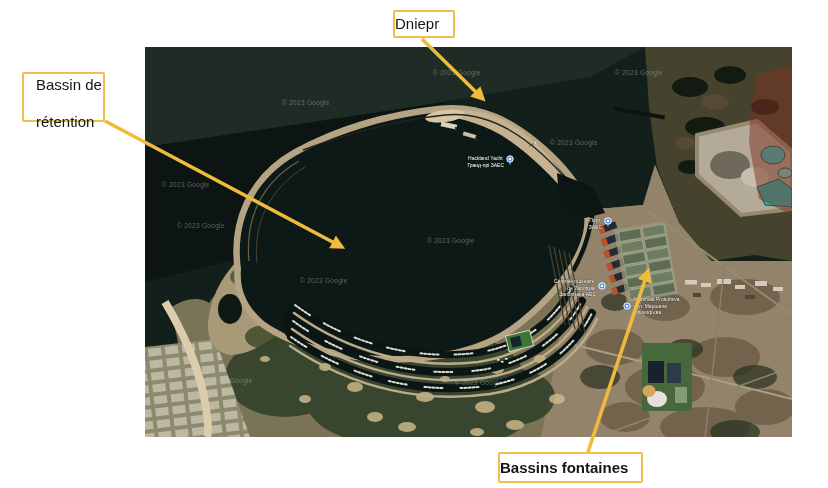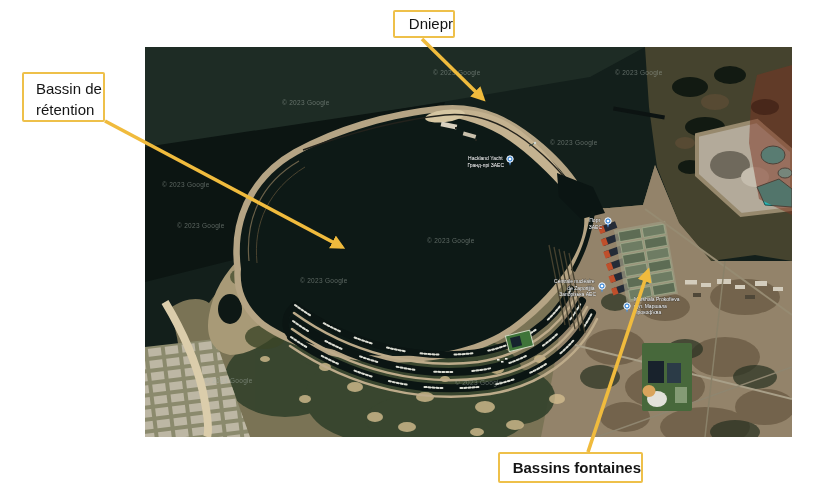--- a/index.html
+++ b/index.html
@@ -1,23 +1,23 @@
 <!DOCTYPE html>
 <html style="--accent: #F0BB3D; --box-border: #EEC04A; --box-bg: #FFFFFF; --text: #151515;"><head>
 <meta charset="utf-8">
 <style>
   html,body{margin:0;padding:0;background:#ffffff;}
   body{font-family:"Liberation Sans",sans-serif;}
   #slide{position:relative;width:828px;height:488px;background:#ffffff;overflow:hidden;}
   #sat{position:absolute;left:145px;top:47px;width:647px;height:390px;}
   .callout{position:absolute;background:var(--box-bg,#fff);border:2px solid var(--box-border,#eec04a);
            border-radius:2px;color:var(--text,#151515);font-size:15px;line-height:20px;
-           display:flex;align-items:center;justify-content:flex-end;box-sizing:border-box;}
+           display:flex;align-items:center;justify-content:flex-start;box-sizing:border-box;}
   #label-dniepr{left:393px;top:10px;width:62px;height:28px;}
-  #label-bassin{left:22px;top:72px;width:83px;height:50px;flex-direction:column;align-items:flex-start;padding-left:12px;line-height:21px;}
+  #label-bassin{left:22px;top:72px;width:83px;height:50px;flex-direction:column;align-items:flex-start;padding-left:12px;line-height:21px;gap:16px;}
   #label-fontaines{left:498px;top:452px;width:145px;height:31px;font-weight:bold;}
   #overlay{position:absolute;left:0;top:0;width:828px;height:488px;pointer-events:none;}
   .arrow{stroke:var(--accent,#f0bb3d);stroke-width:3.6;fill:none;}
   .ah{fill:var(--accent,#f0bb3d);}
   .wm{font-size:6.5px;fill:#a8b2ab;opacity:.5;letter-spacing:.3px;font-family:"Liberation Sans",sans-serif;}
   .pl{font-size:5px;fill:#ffffff;paint-order:stroke;stroke:rgba(20,25,30,.55);stroke-width:.7px;font-family:"Liberation Sans",sans-serif;}
 </style>
 </head>
 <body>
 

